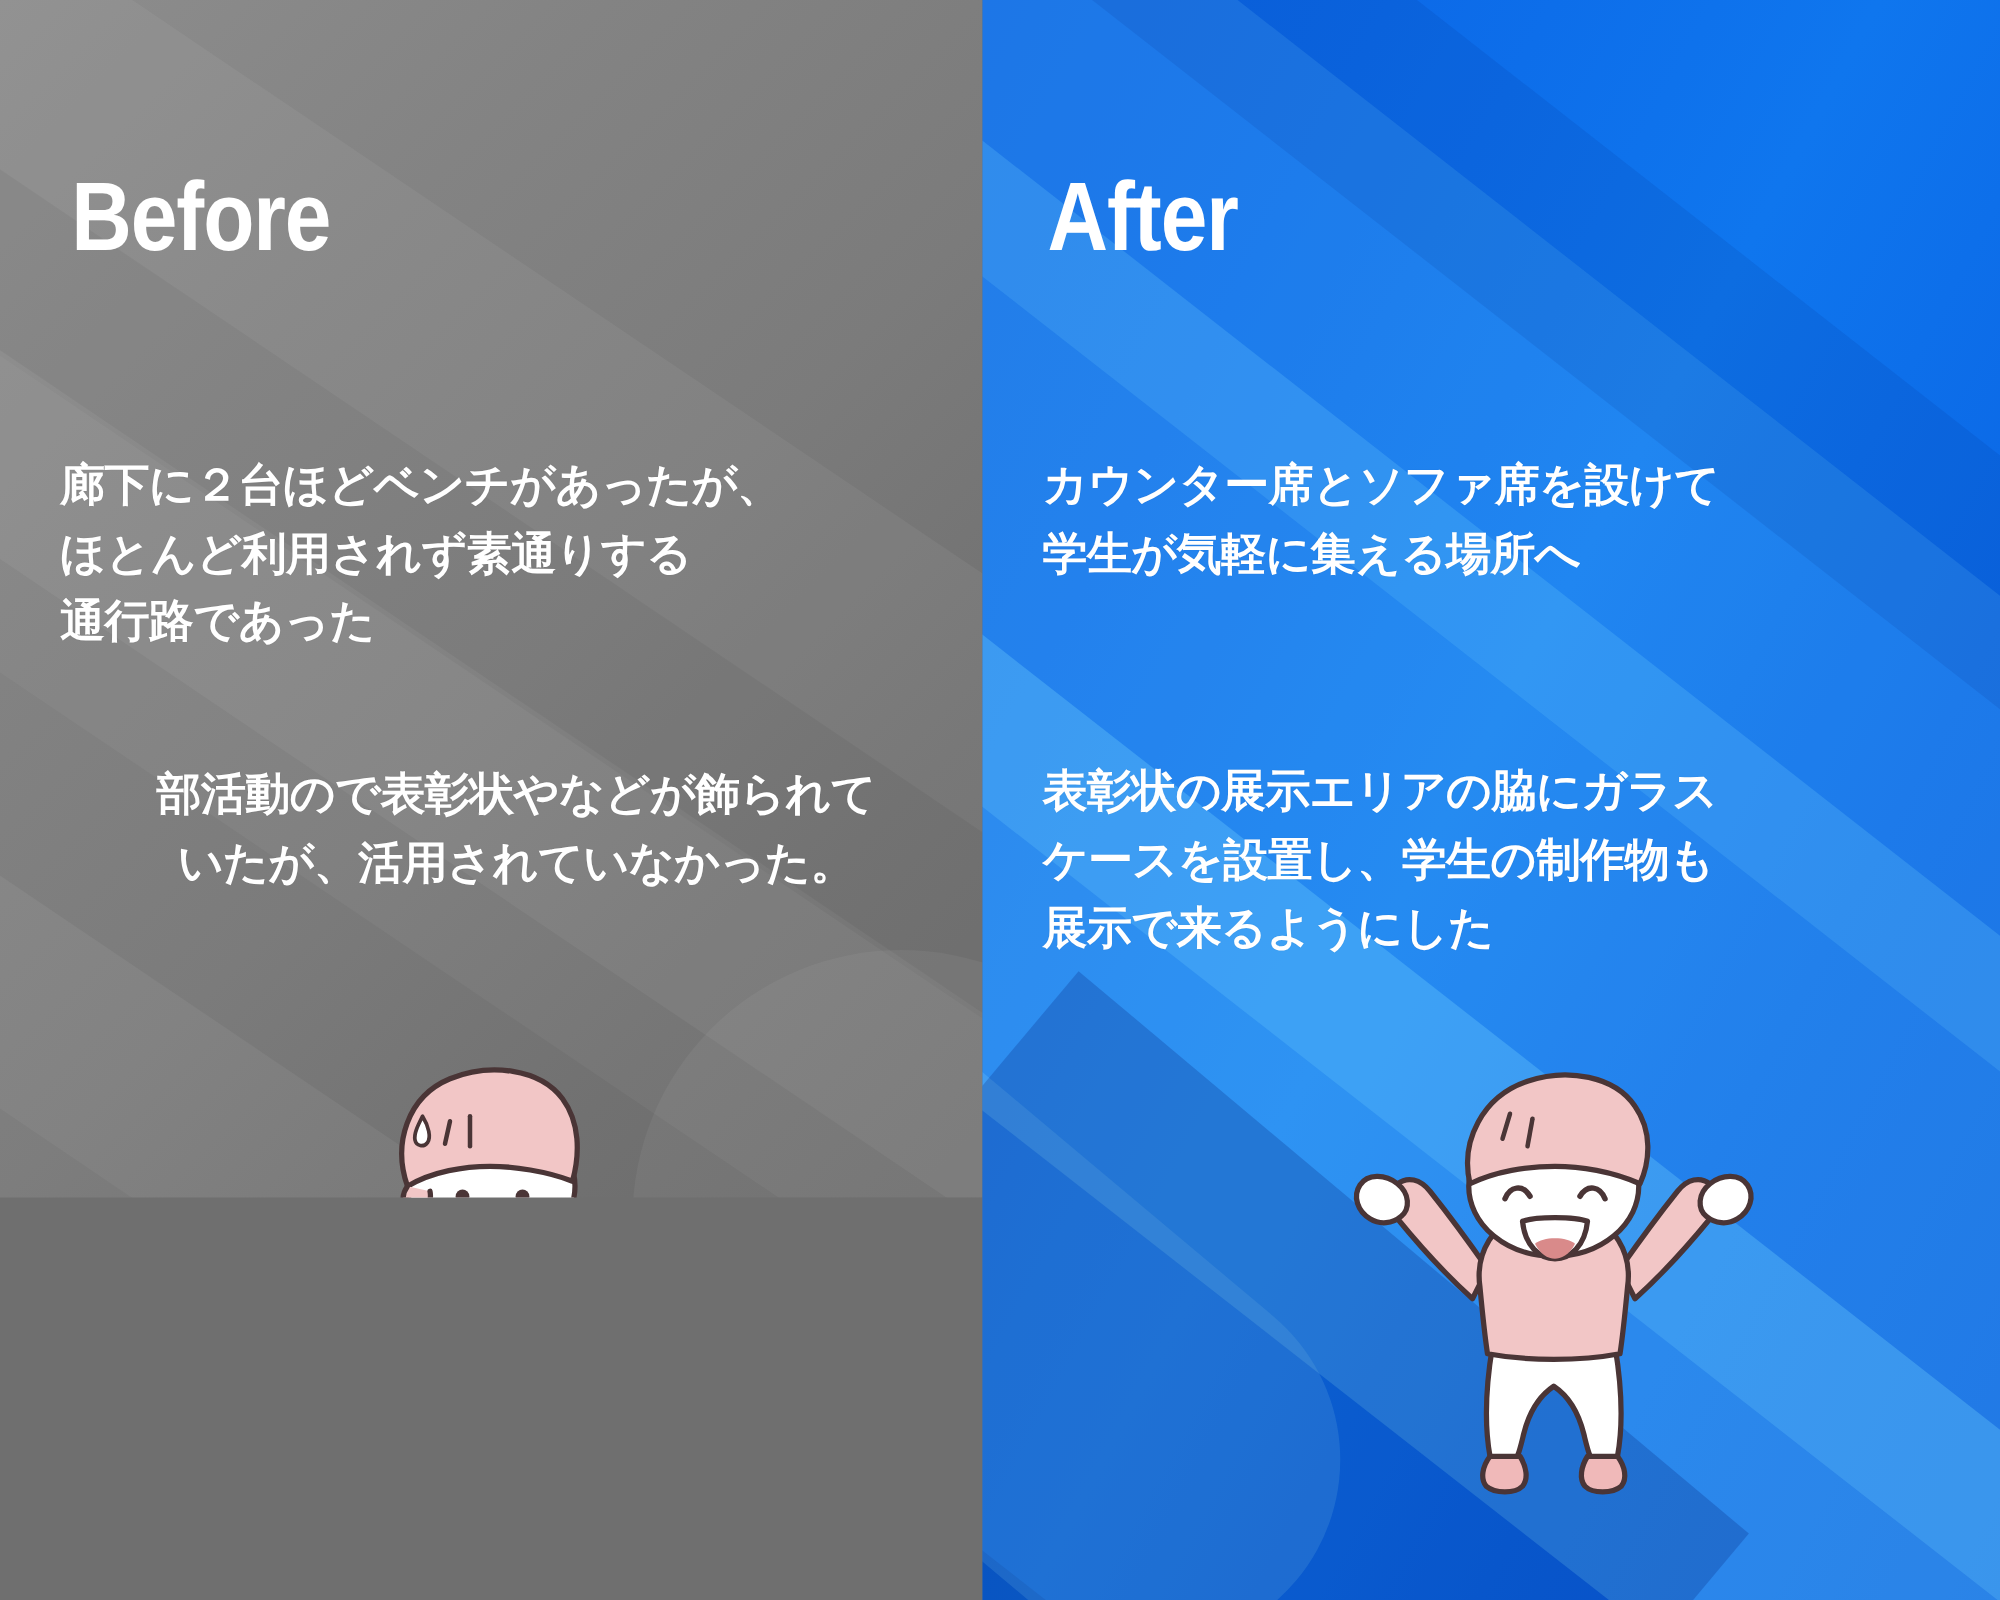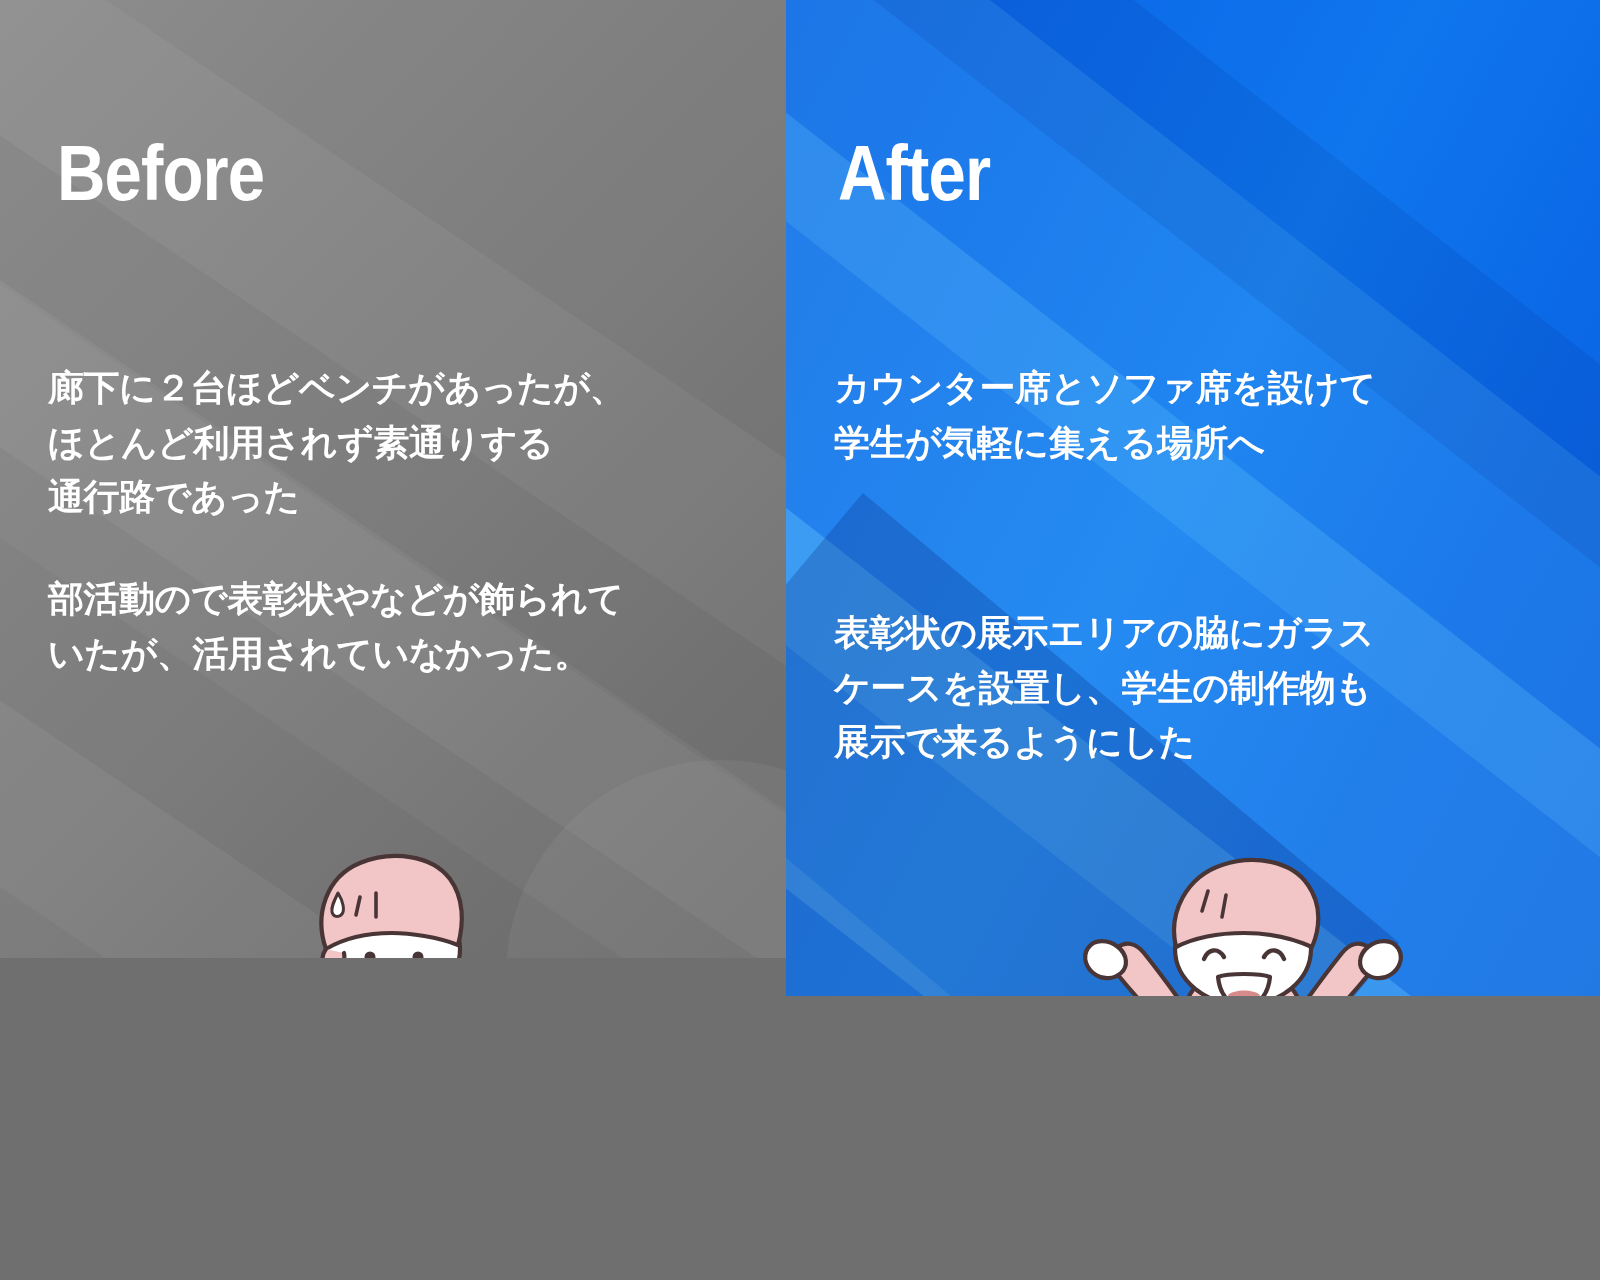--- a/index.html
+++ b/index.html
@@ -67,21 +67,21 @@
     height: 430px;
     border-radius: 50%;
     background: rgba(255,255,255,0.05);
     pointer-events: none;
   }
 
   
   .panel-after {
     position: relative;
     width: 814px;
-    height: 996px;
+    height: 1280px;
     overflow: hidden;
     background: linear-gradient(118deg, #0b63e2 0%, #0c6ae8 22%, #0f76ee 48%, #0b68e6 72%, #0a5fdd 100%);
     flex: 1 1 auto;
   }
   .panel-after .band {
     position: absolute;
     transform: rotate(-52deg);
     transform-origin: center;
     pointer-events: none;
   }
@@ -159,21 +159,21 @@
     position: absolute;
     color: #ffffff;
     font-weight: bold;
     font-size: 36px;
     line-height: 1.52;
     letter-spacing: -0.5px;
     white-space: pre-line;
     text-shadow: 0 0 1px rgba(0,0,0,0.12);
   }
   .panel-before .para1 { left: 48px; top: 325px; width: 720px; font-family: Liberation Serif, serif; }
-  .panel-before .para2 { left: 48px; top: 536px; width: 730px; }
+  .panel-before .para2 { left: 48px; top: 572px; width: 730px; text-align: center; }
   .panel-after  .para1 { left: 48px; top: 325px; width: 700px; }
   .panel-after  .para2 { left: 48px; top: 570px; width: 690px; }
 
   .character {
     position: absolute;
     pointer-events: none;
   }
   .char-sad   { left: 268px; top: 845px; width: 250px; height: 390px; }
   .char-happy { left: 292px; top: 855px; width: 330px; height: 350px; }
 </style>

